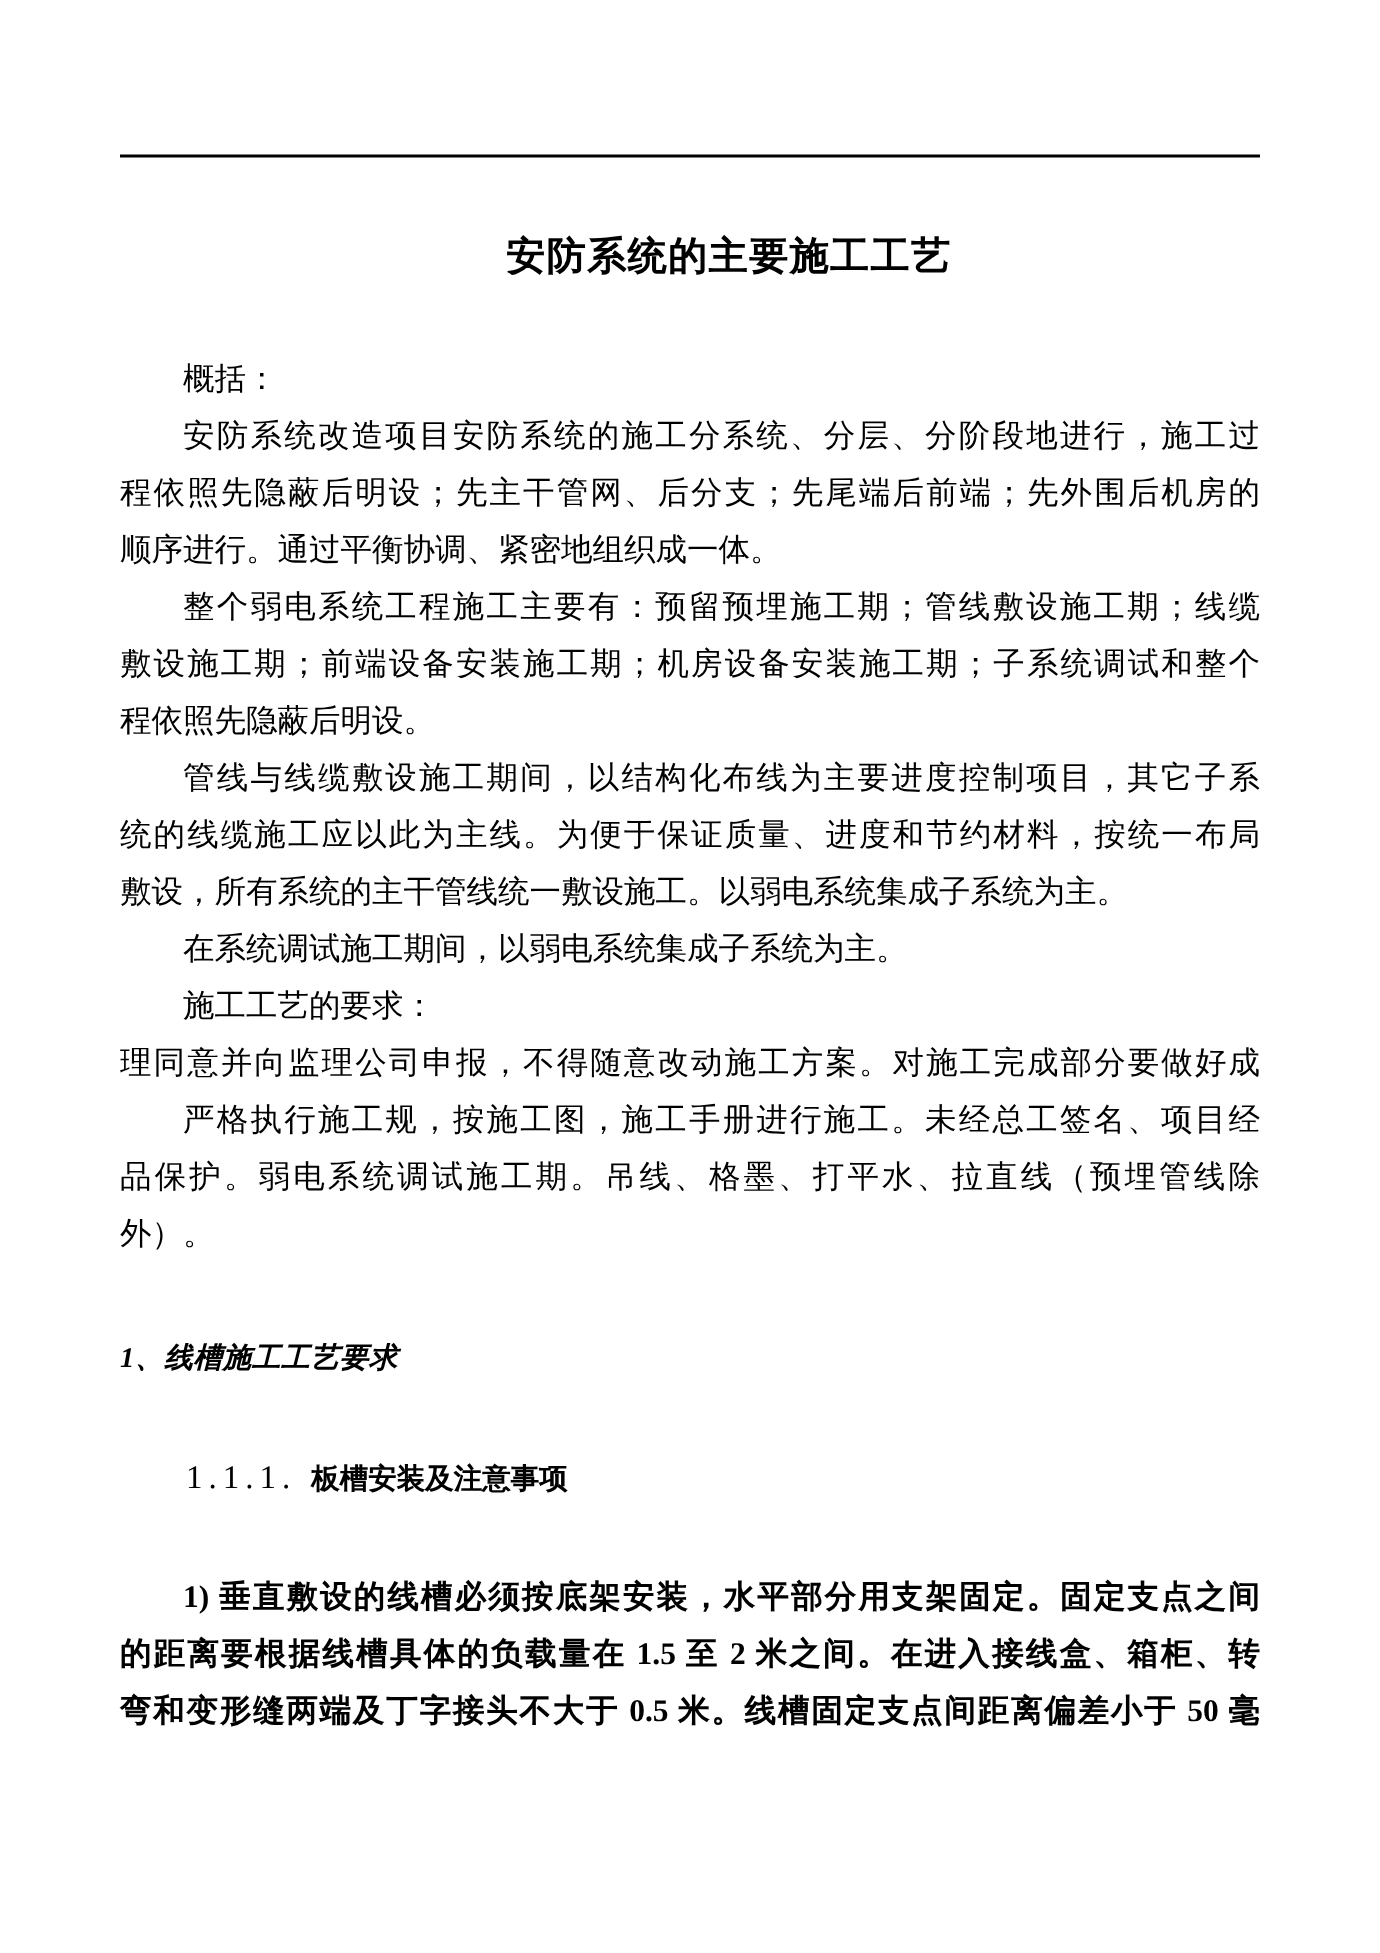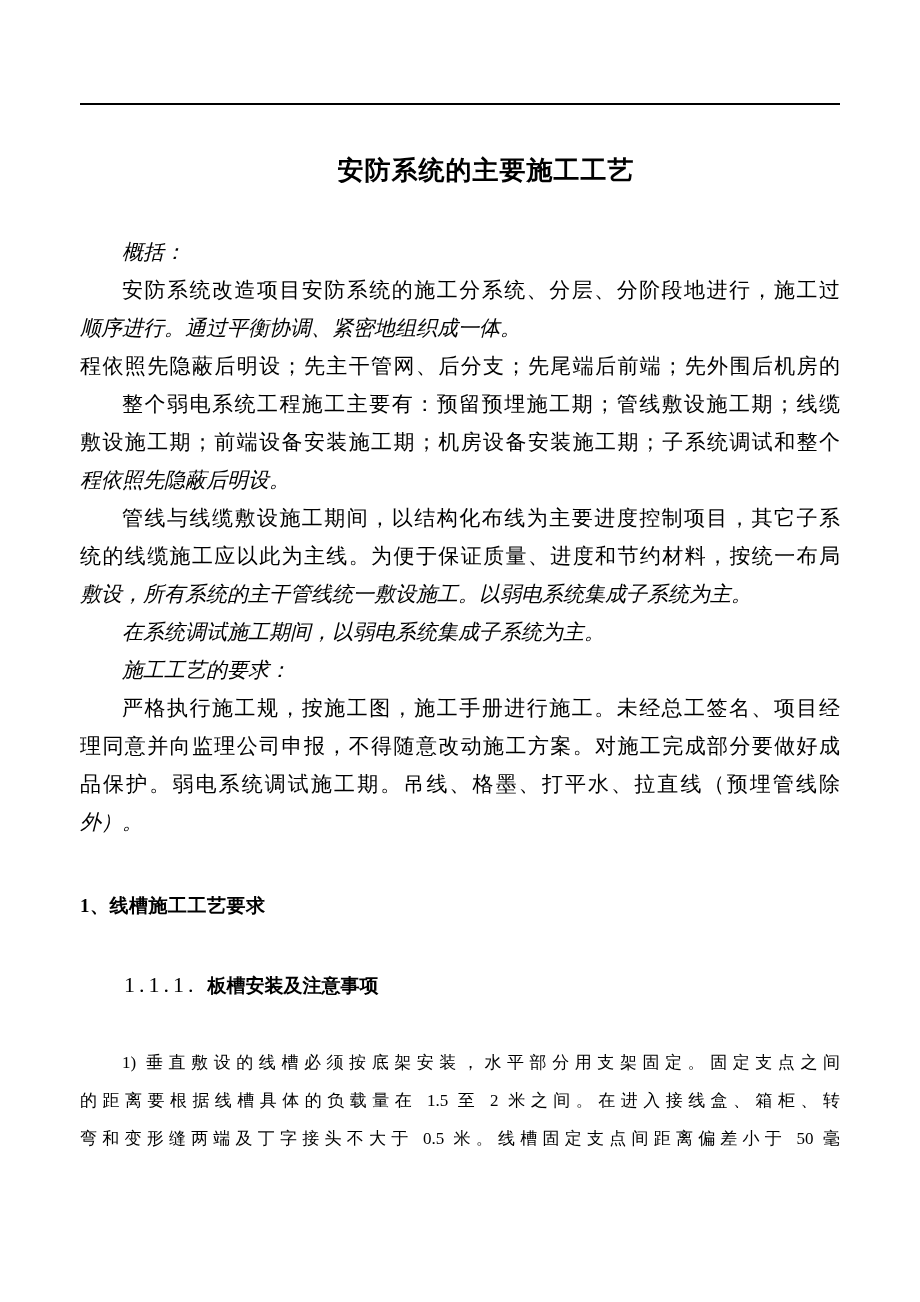--- a/index.html
+++ b/index.html
@@ -38,68 +38,69 @@
   .para { margin: 0; padding: 0; }
   .ln {
     display: block;
     text-align: justify;
     text-align-last: justify;
     white-space: nowrap-disabled;
   }
   .ln.short {
     text-align: left;
     text-align-last: left;
-    font-style: italic;
   }
   .ln.ind { padding-left: 42px; }
   .sec-heading {
     margin: 46px 80px 0 80px;
     font-size: 19px;
     line-height: 38px;
     font-weight: 700;
     letter-spacing: 0.5px;
+    font-style: italic;
   }
   .subsec-heading {
     margin: 41px 80px 0 80px;
     font-size: 19px;
     line-height: 38px;
     font-weight: 700;
   }
   .subsec-heading .num {
     font-weight: 400;
     font-size: 22px;
     letter-spacing: 4px;
     margin-right: 10px;
     margin-left: 44px;
   }
   .list-para {
     margin: 39px 80px 0 80px;
-    font-size: 17px;
+    font-size: 21px;
     line-height: 38px;
+    font-weight: bold;
   }
 </style>
 </head>
 <body>
 
 <div class="page">
 
   <div class="header-rule"></div>
 
   <h1 class="doc-title">安防系统的主要施工工艺</h1>
 
   <div class="content">
 
     <p class="para">
       <span class="ln ind short">概括：</span>
     </p>
 
     <p class="para">
       <span class="ln ind">安防系统改造项目安防系统的施工分系统、分层、分阶段地进行，施工过</span>
+      <span class="ln">程依照先隐蔽后明设；先主干管网、后分支；先尾端后前端；先外围后机房的</span>
       <span class="ln short">顺序进行。通过平衡协调、紧密地组织成一体。</span>
-      <span class="ln">程依照先隐蔽后明设；先主干管网、后分支；先尾端后前端；先外围后机房的</span>
     </p>
 
     <p class="para">
       <span class="ln ind">整个弱电系统工程施工主要有：预留预埋施工期；管线敷设施工期；线缆</span>
       <span class="ln">敷设施工期；前端设备安装施工期；机房设备安装施工期；子系统调试和整个</span>
       <span class="ln short">程依照先隐蔽后明设。</span>
     </p>
 
     <p class="para">
       <span class="ln ind">管线与线缆敷设施工期间，以结构化布线为主要进度控制项目，其它子系</span>
@@ -109,22 +110,22 @@
 
     <p class="para">
       <span class="ln ind short">在系统调试施工期间，以弱电系统集成子系统为主。</span>
     </p>
 
     <p class="para">
       <span class="ln ind short">施工工艺的要求：</span>
     </p>
 
     <p class="para">
+      <span class="ln">理同意并向监理公司申报，不得随意改动施工方案。对施工完成部分要做好成</span>
       <span class="ln ind">严格执行施工规，按施工图，施工手册进行施工。未经总工签名、项目经</span>
-      <span class="ln">理同意并向监理公司申报，不得随意改动施工方案。对施工完成部分要做好成</span>
       <span class="ln">品保护。弱电系统调试施工期。吊线、格墨、打平水、拉直线（预埋管线除</span>
       <span class="ln short">外）。</span>
     </p>
 
   </div>
 
   <h2 class="sec-heading">1、线槽施工工艺要求</h2>
 
   <h3 class="subsec-heading">
     <span class="num">1.1.1.</span><span>板槽安装及注意事项</span>

